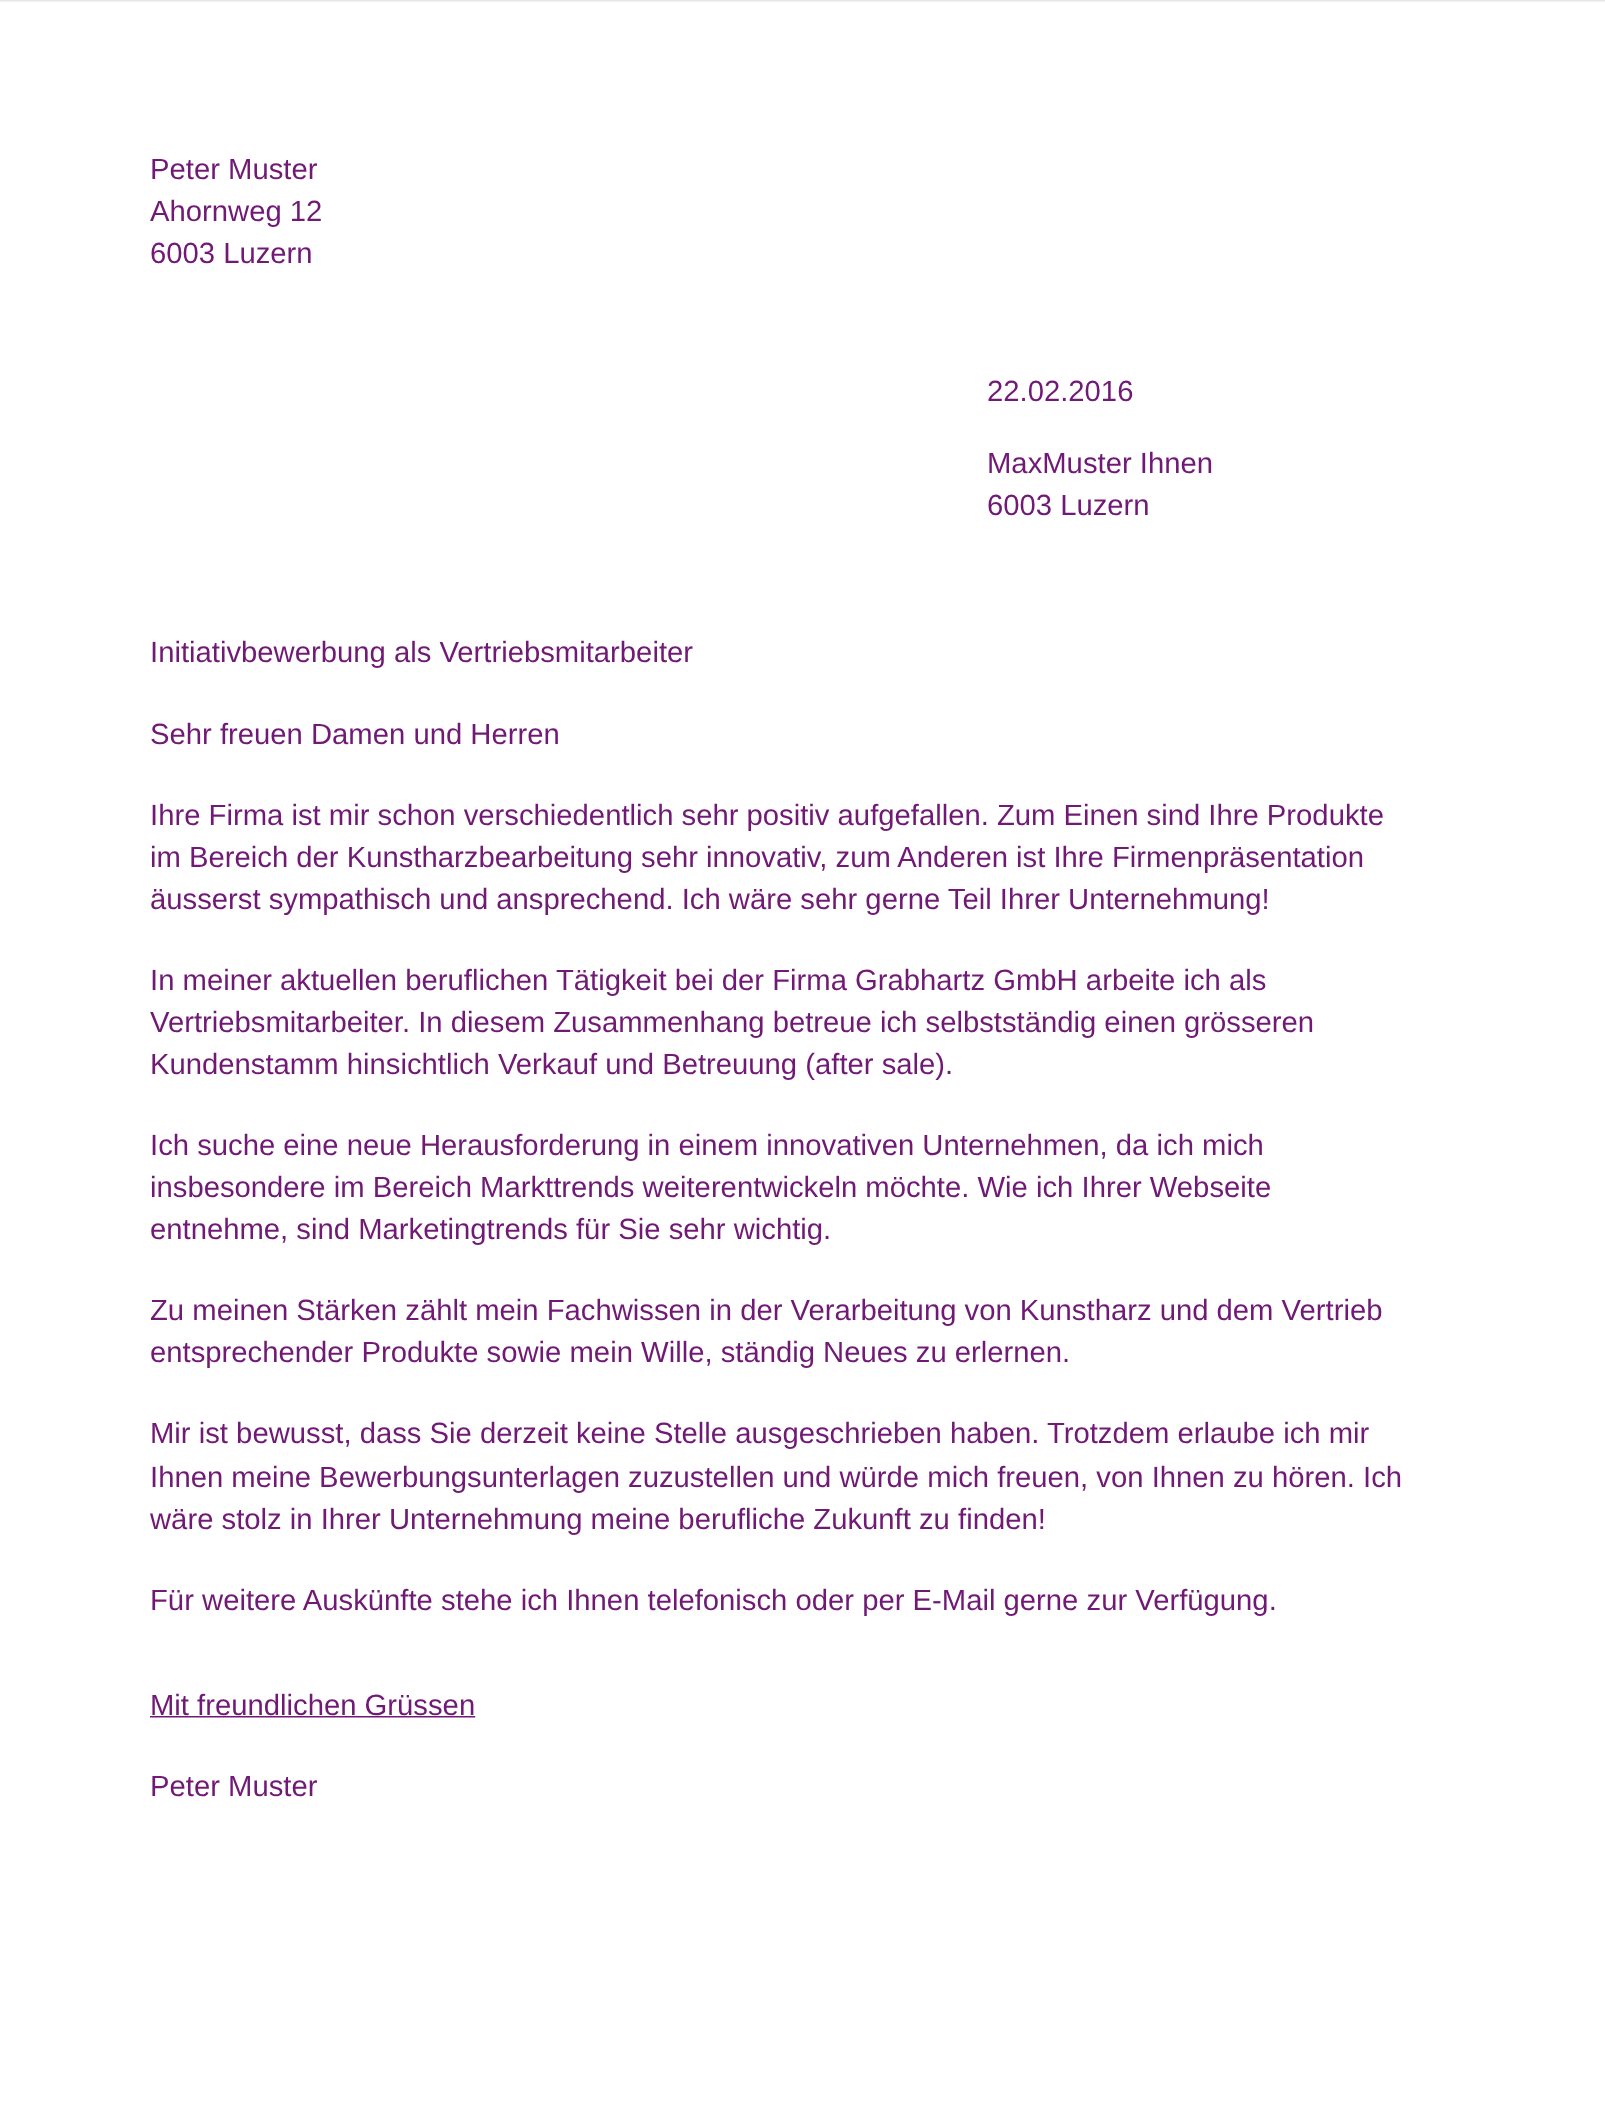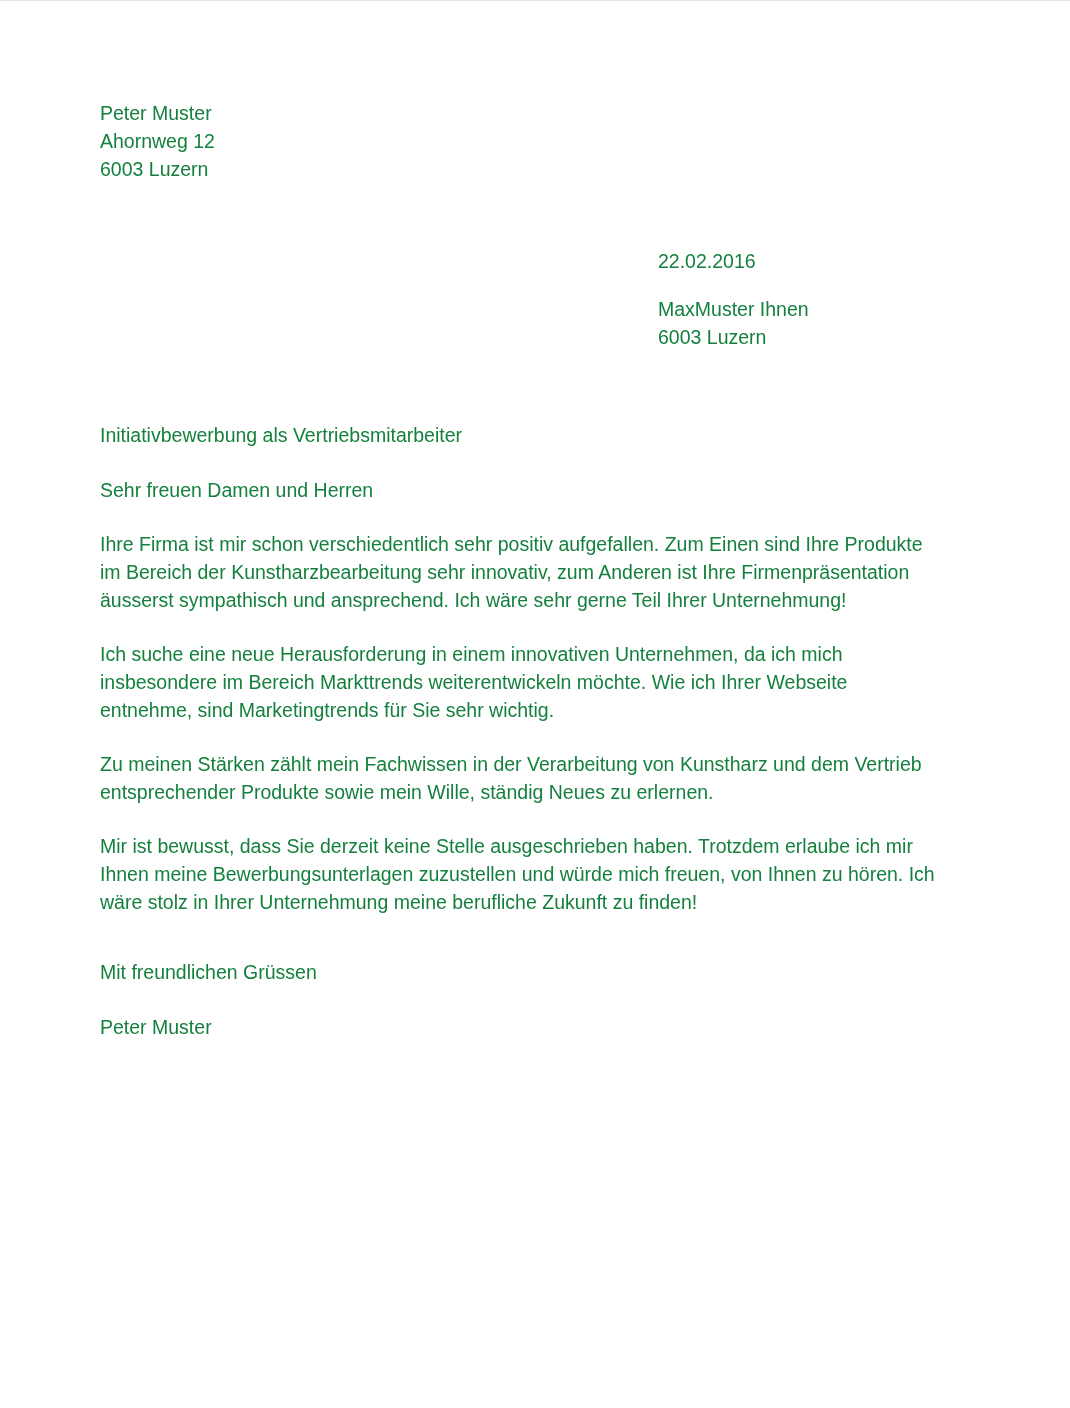--- a/index.html
+++ b/index.html
@@ -11,21 +11,21 @@
     position: relative;
     width: 1070px;
     height: 1408px;
     box-sizing: border-box;
     background: #ffffff;
     border-top: 1px solid #e6e6e6;
     padding: 98px 132px 60px 100px;
     font-family: "Liberation Sans", sans-serif;
     font-size: 19.5px;
     line-height: 1.44;
-    color: #15803d;
+    color: #701a75;
     overflow: hidden;
   }
   .address-block div {
     white-space: nowrap;
   }
   .sender {
     margin: 0 0 64px 0;
   }
   .right-block {
     margin-left: 558px;
@@ -37,20 +37,21 @@
   .subject {
     font-weight: normal;
     margin: 0 0 26px 0;
   }
   p {
     margin: 0 0 26px 0;
   }
   .closing {
     margin-top: 42px;
     margin-bottom: 26px;
+    text-decoration: underline;
   }
   .signature {
     margin: 0;
   }
 </style>
 </head>
 <body>
 
 <div class="page">
 
@@ -66,21 +67,23 @@
       <div>MaxMuster Ihnen</div>
       <div>6003 Luzern</div>
     </div>
   </div>
 
   <div class="subject">Initiativbewerbung als Vertriebsmitarbeiter</div>
 
   <p class="salutation">Sehr freuen Damen und Herren</p>
 
   <p class="para">Ihre Firma ist mir schon verschiedentlich sehr positiv aufgefallen. Zum Einen sind Ihre Produkte im Bereich der Kunstharzbearbeitung sehr innovativ, zum Anderen ist Ihre Firmenpräsentation äusserst sympathisch und ansprechend. Ich wäre sehr gerne Teil Ihrer Unternehmung!</p>
+  <p class="para">In meiner aktuellen beruflichen Tätigkeit bei der Firma Grabhartz GmbH arbeite ich als Vertriebsmitarbeiter. In diesem Zusammenhang betreue ich selbstständig einen grösseren Kundenstamm hinsichtlich Verkauf und Betreuung (after sale).</p>
   <p class="para">Ich suche eine neue Herausforderung in einem innovativen Unternehmen, da ich mich insbesondere im Bereich Markttrends weiterentwickeln möchte. Wie ich Ihrer Webseite entnehme, sind Marketingtrends für Sie sehr wichtig.</p>
   <p class="para">Zu meinen Stärken zählt mein Fachwissen in der Verarbeitung von Kunstharz und dem Vertrieb entsprechender Produkte sowie mein Wille, ständig Neues zu erlernen.</p>
   <p class="para">Mir ist bewusst, dass Sie derzeit keine Stelle ausgeschrieben haben. Trotzdem erlaube ich mir Ihnen meine Bewerbungsunterlagen zuzustellen und würde mich freuen, von Ihnen zu hören. Ich wäre stolz in Ihrer Unternehmung meine berufliche Zukunft zu finden!</p>
+  <p class="para">Für weitere Auskünfte stehe ich Ihnen telefonisch oder per E-Mail gerne zur Verfügung.</p>
 
   <p class="closing">Mit freundlichen Grüssen</p>
 
   <p class="signature">Peter Muster</p>
 
 </div>
 
 </body></html>

